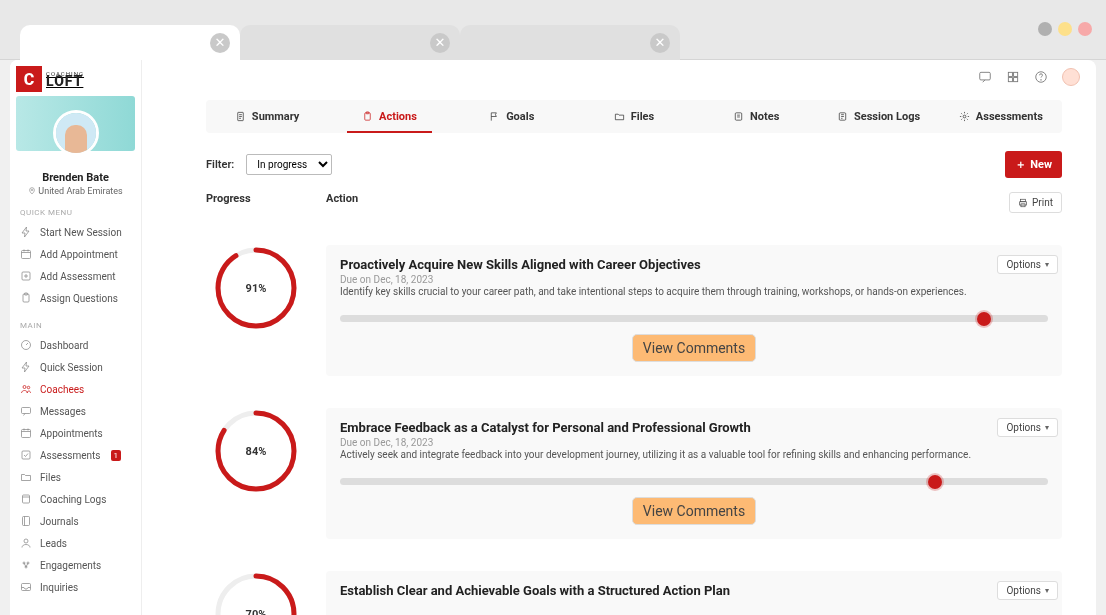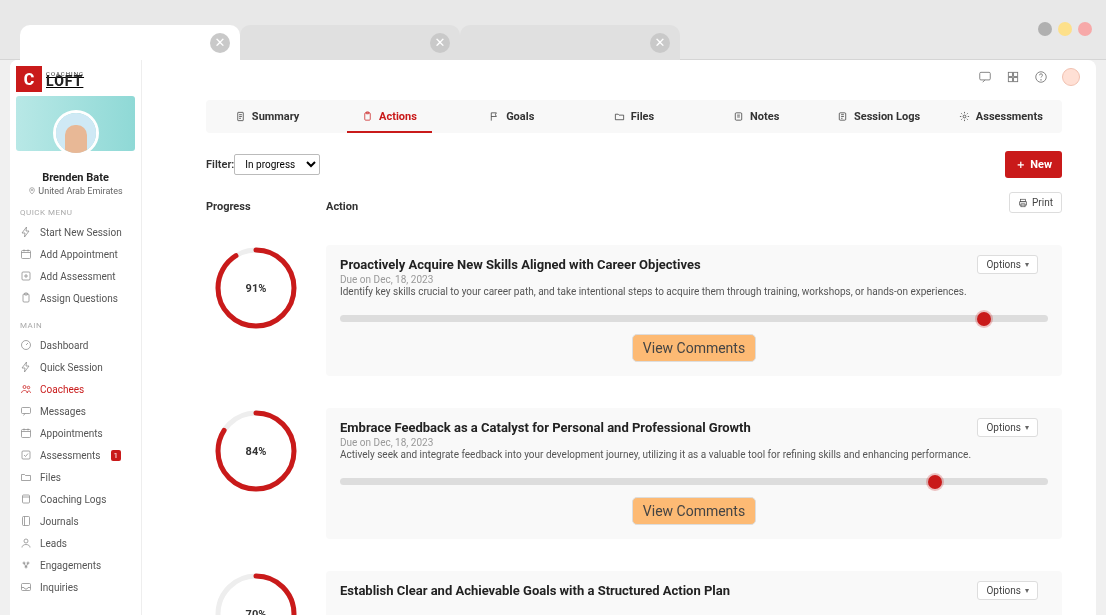--- a/index.html
+++ b/index.html
@@ -52,42 +52,42 @@
 
 
 .tabbar { display:flex; background:#f8f8f8; border-radius:4px; margin-top:6px; }
 .tab { flex:1; text-align:center; padding:10px 0; font-size:11px; font-weight:700; color:#333; cursor:pointer; display:flex; align-items:center; justify-content:center; gap:6px; position:relative; }
 .tab.active { color:#c91a1a; }
 .tab.active::after { content:''; position:absolute; left:15%; right:15%; bottom:0; height:2px; background:#c91a1a; }
 .tab-icon { width:11px; height:11px; }
 .tab-icon svg { width:11px; height:11px; stroke:currentColor; fill:none; stroke-width:1.6; }
 
 
-.filter-row { display:flex; align-items:center; margin:18px 0 8px; }
+.filter-row { display:flex; align-items:center; margin:18px 0 8px; gap:12px; }
 .filter-label { font-size:11px; font-weight:600; color:#333; }
 .filter-select { font-size:10px; padding:3px 6px; border:1px solid #bbb; border-radius:2px; width:86px; background:#fff; }
 .btn-new { margin-left:auto; background:#c91a1a; color:#fff; border:none; border-radius:3px; padding:6px 10px; font-size:11px; font-weight:700; display:flex; align-items:center; gap:4px; cursor:pointer;}
 
 
-.col-headers { display:flex; align-items:flex-end; margin-top:14px; }
+.col-headers { display:flex; align-items:flex-start; margin-top:14px; }
 .col-progress { width:120px; font-size:11px; font-weight:700; color:#333; }
 .col-action { flex:1; font-size:11px; font-weight:700; color:#333; }
 .btn-print { border:1px solid #ddd; background:#fff; border-radius:3px; padding:4px 8px; font-size:10px; display:flex; align-items:center; gap:4px; cursor:pointer; color:#444; }
 .btn-print svg { width:10px; height:10px; stroke:#444; fill:none; stroke-width:1.6; }
 
 
 .action-row { display:flex; gap:20px; margin-top:32px; }
 .progress-ring { width:100px; display:flex; align-items:flex-start; justify-content:center; }
 .ring-wrap { position:relative; width:86px; height:86px; }
 .ring-label { position:absolute; inset:0; display:flex; align-items:center; justify-content:center; font-size:11px; font-weight:700; color:#333;}
 .action-card { flex:1; background:#f9f9f9; border-radius:4px; padding:12px 14px 14px; position:relative; }
 .card-title { font-size:13px; font-weight:700; color:#222; }
 .card-due { font-size:10px; color:#999; margin-top:2px; }
 .card-desc { font-size:10px; color:#555; line-height:1.4; }
-.options-btn { position:absolute; right:24px; top:10px; border:1px solid #ddd; background:#fff; border-radius:3px; padding:3px 8px; font-size:10px; cursor:pointer; color:#444; display:flex; align-items:center; gap:4px;}
+.options-btn { position:absolute; right:4px; top:10px; border:1px solid #ddd; background:#fff; border-radius:3px; padding:3px 8px; font-size:10px; cursor:pointer; color:#444; display:flex; align-items:center; gap:4px;}
 .options-btn::after { content:'▾'; font-size:8px; color:#666; }
 .slider-track { position:relative; height:7px; background:#ddd; border-radius:4px; margin-top:16px; }
 .slider-knob { position:absolute; top:50%; transform:translate(-50%,-50%); width:14px; height:14px; border-radius:50%; background:#c91a1a; box-shadow:0 0 0 2px rgba(201,26,26,0.25); }
 .view-comments { display:block; margin:12px auto 0; border:1px solid #ddd; background:#fdba74; border-radius:5px; padding:5px 10px; font-size:14px; cursor:pointer; color:#444; }
 
 </style>
 </head>
 <body>
 
 <div class="browser-chrome">

